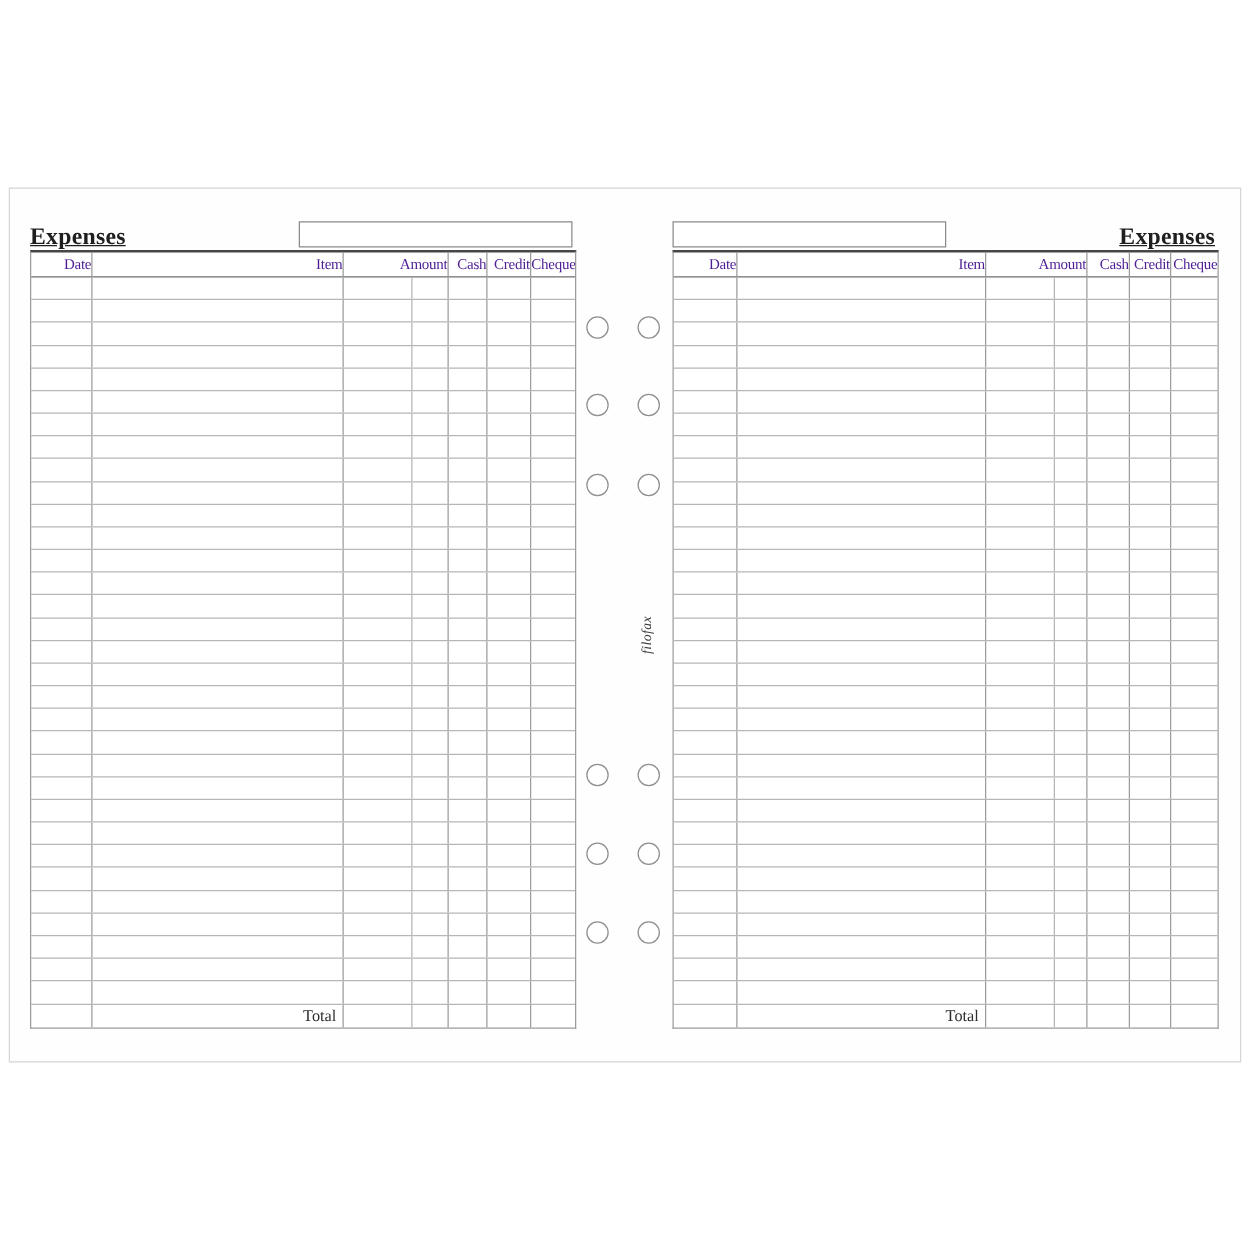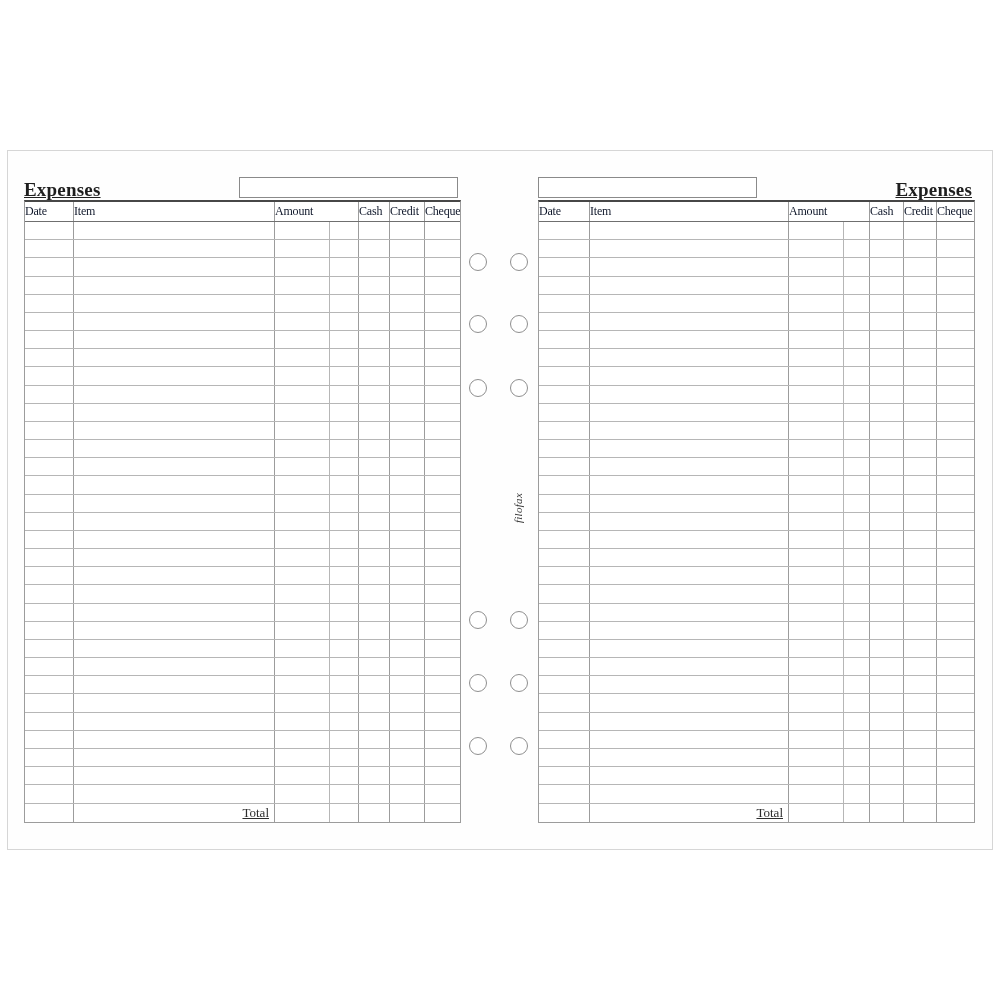--- a/index.html
+++ b/index.html
@@ -35,29 +35,29 @@
     border-right:1px solid #9c9c9c;
     border-bottom:1px solid #9c9c9c;
     background:#fff;
   }
   .page.left  .etable{left:16px;}
   .page.right .etable{left:530px;}
 
   .row{display:flex;width:100%;box-sizing:border-box;}
   .row.head{height:20px;border-bottom:1px solid #6f6f6f;}
   .row.body{height:18.18px;border-bottom:1px solid #b6b6b6;}
-  .row.body.total-row{border-bottom:none;text-decoration:underline;}
+  .row.body.total-row{border-bottom:none;}
 
   .cell{
     box-sizing:border-box;height:100%;border-right:1px solid #9c9c9c;
     overflow:hidden;white-space:nowrap;
   }
   .cell.last{border-right:none;}
   .cell.h{
-    font-size:12px;line-height:19px;text-align:left;color:#0f172a;
+    font-size:12px;line-height:19px;text-align:right;color:#4c1d95;
     letter-spacing:-0.2px;
   }
   
   .cell.c-a1{border-right-color:#b6b6b6;}
 
   
   .page.left .c-date{width:49px;}
   .page.left .c-item{width:201px;}
   .page.left .c-amount{width:84px;}
   .page.left .c-a1{width:55px;}

